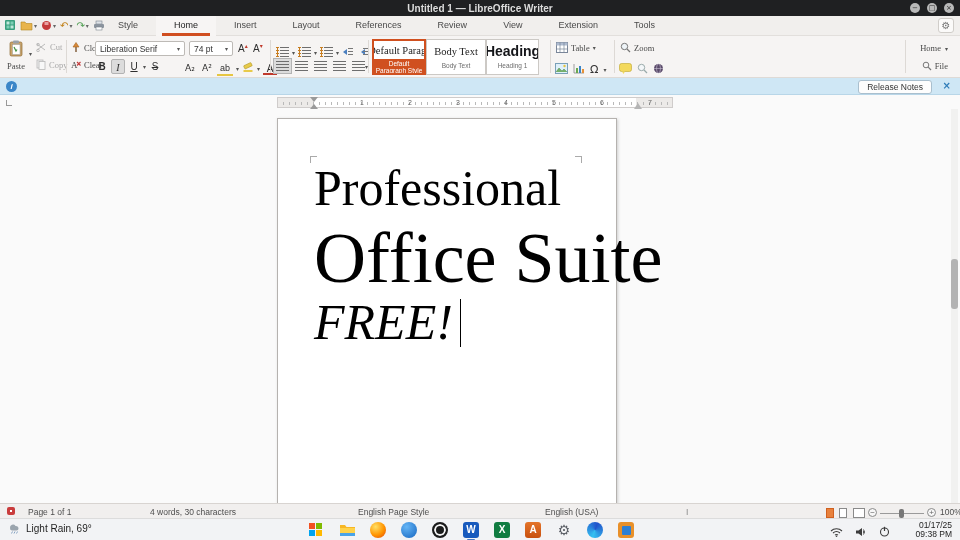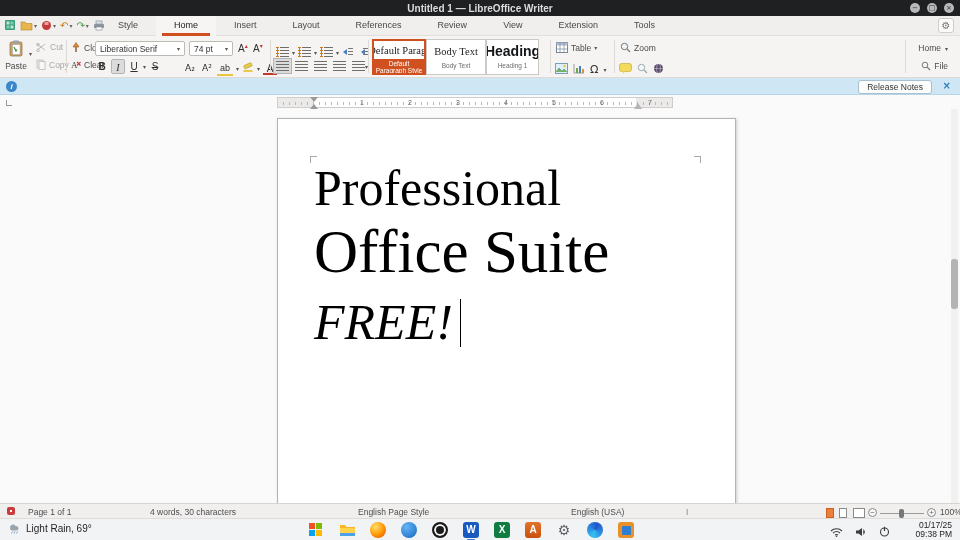--- a/index.html
+++ b/index.html
@@ -21,21 +21,21 @@
   .qi .dd { font-size:6px; color:#666; margin-left:1px; font-family:"DejaVu Sans",sans-serif; }
   .tabs { position:absolute; left:100px; top:0; height:20px; display:flex; }
   .tab { padding:0 18px; font-size:9px; color:#4a4a4a; line-height:19px; position:relative; }
   .tab.active { color:#222; background:#f7f5f4; }
   .tab.active::after { content:""; position:absolute; left:6px; right:6px; bottom:0; height:3px; background:#d04e20; }
   .gearbox { position:absolute; right:6px; top:2px; width:16px; height:15px; border:1px solid #d0cdc9; border-radius:3px; background:#fbfaf9; text-align:center; font-size:10px; line-height:14px; color:#777; }
 
   
   .toolbar { position:absolute; top:36px; left:0; width:960px; height:42px; background:#f6f4f3; border-bottom:1px solid #dedad6; }
   .vdiv { position:absolute; top:4px; bottom:4px; width:1px; background:#ddd9d5; }
-  .tlabel { font-size:8.5px; color:#4a4a4a; }
+  .tlabel { font-size:8.5px; color:#4a4a4a;font-family:Liberation Serif, serif; }
   .gray { color:#a8a8a8; }
   .dd { font-size:6px; color:#555; font-family:"DejaVu Sans",sans-serif; }
   .combo { background:#fff; border:1px solid #bdbab6; border-radius:2px; display:flex; align-items:center; justify-content:space-between; padding:0 4px; }
   .fmtbtn { display:inline-block; width:14px; height:15px; text-align:center; line-height:15px; font-size:10px; color:#2e2e2e; }
   .fmtbtn.active { background:#dcdcdc; border:1px solid #b3b3b3; border-radius:2px; }
   .bars { width:13px; height:10px; background:repeating-linear-gradient(to bottom,#6e6e6e 0 1px,transparent 1px 3px); }
   .bars.active-box { outline:1px solid #b3b3b3; outline-offset:2px; background-color:#dcdcdc; box-shadow:0 0 0 2px #dcdcdc; }
   .listic { width:13px; height:10px; background:
       linear-gradient(#6e6e6e,#6e6e6e) 4px 0/9px 1px no-repeat,
       linear-gradient(#6e6e6e,#6e6e6e) 4px 3px/9px 1px no-repeat,
@@ -63,27 +63,27 @@
   .ruler { position:absolute; left:277px; top:2px; width:396px; height:11px; background:#fff; border:1px solid #cfcccb; }
   .ruler .mzone { position:absolute; top:0; bottom:0; background:#eceae8; }
   .ruler .ticks { position:absolute; left:0; right:0; top:4px; height:3px; background:repeating-linear-gradient(to right,transparent 0 5px,#b9b9b9 5px 6px); }
   .ruler .num { position:absolute; top:1px; font-size:7px; color:#666; transform:translateX(-50%); }
   .ind-left { position:absolute; left:32px; top:-1px; width:0; height:0; border-left:4px solid transparent; border-right:4px solid transparent; border-top:5px solid #9a9a9a; }
   .ind-left2 { position:absolute; left:32px; top:6px; width:0; height:0; border-left:4px solid transparent; border-right:4px solid transparent; border-bottom:5px solid #9a9a9a; }
   .ind-right { position:absolute; left:356px; top:5px; width:0; height:0; border-left:4px solid transparent; border-right:4px solid transparent; border-bottom:6px solid #b5b5b5; }
 
   
   .docarea { position:absolute; top:109px; left:0; width:960px; height:394px; background:#fafafa; overflow:hidden; }
-  .page { position:absolute; left:277px; top:9px; width:459px; height:400px; background:#fff; border:1px solid #b5b2af; box-shadow:1px 1px 3px rgba(0,0,0,.18);padding-left:20px; }
+  .page { position:absolute; left:277px; top:9px; width:340px; height:400px; background:#fff; border:1px solid #b5b2af; box-shadow:1px 1px 3px rgba(0,0,0,.18);padding-left:20px; }
   .cornermark { position:absolute; width:7px; height:7px; }
   .cm-tl { left:32px; top:37px; border-left:1px solid #aaa; border-top:1px solid #aaa; }
   .cm-tr { right:34px; top:37px; border-right:1px solid #aaa; border-top:1px solid #aaa; }
   .docline { position:absolute; left:36px; font-family:"Liberation Serif", serif; color:#000; white-space:nowrap; }
   .l1 { top:40px; font-size:50px; }
-  .l2 { top:98px; font-size:61px; }
+  .l2 { top:98px; font-size:72px; }
   .l3 { top:174px; font-size:50px; font-style:italic; }
   .caret { display:inline-block; width:1px; height:48px; background:#000; vertical-align:-8px; margin-left:7px; }
   .vscroll { position:absolute; right:2px; top:0; width:7px; height:394px; background:#f1f1f0; }
   .vthumb { position:absolute; right:2px; top:150px; width:7px; height:50px; background:#b3b3b3; border-radius:3px; }
 
   
   .statusbar { position:absolute; top:503px; left:0; width:960px; height:15px; background:#f1efee; border-top:1px solid #d8d4d1; font-size:8.5px; color:#4e4e4e; }
   .sb { position:absolute; top:3px; }
   .modicon { position:absolute; left:7px; top:3px; width:8px; height:8px; background:#c93c3c; border-radius:2px; }
   .modicon::after { content:""; position:absolute; left:3px; top:3px; width:2px; height:2px; background:#fff; }
@@ -415,21 +415,21 @@
   </div>
   <div class="vscroll"></div>
   <div class="vthumb"></div>
 </div>
 
 <div class="statusbar">
   <div class="modicon"></div>
   <span class="sb" style="left:28px;">Page 1 of 1</span>
   <span class="sb" style="left:150px;">4 words, 30 characters</span>
   <span class="sb" style="left:358px;">English Page Style</span>
-  <span class="sb" style="left:571px;">English (USA)</span>
+  <span class="sb" style="left:545px;">English (USA)</span>
   <span class="sb" style="left:686px;color:#888;">I</span>
   <span class="sb" style="left:826px;">
     <span class="viewic on"></span>
     <span class="viewic"></span>
     <span class="viewic book"></span>
   </span>
   <span class="zbtn" style="left:868px;">−</span>
   <div class="sliderline"></div>
   <div class="sliderthumb"></div>
   <span class="zbtn" style="left:927px;">+</span>

